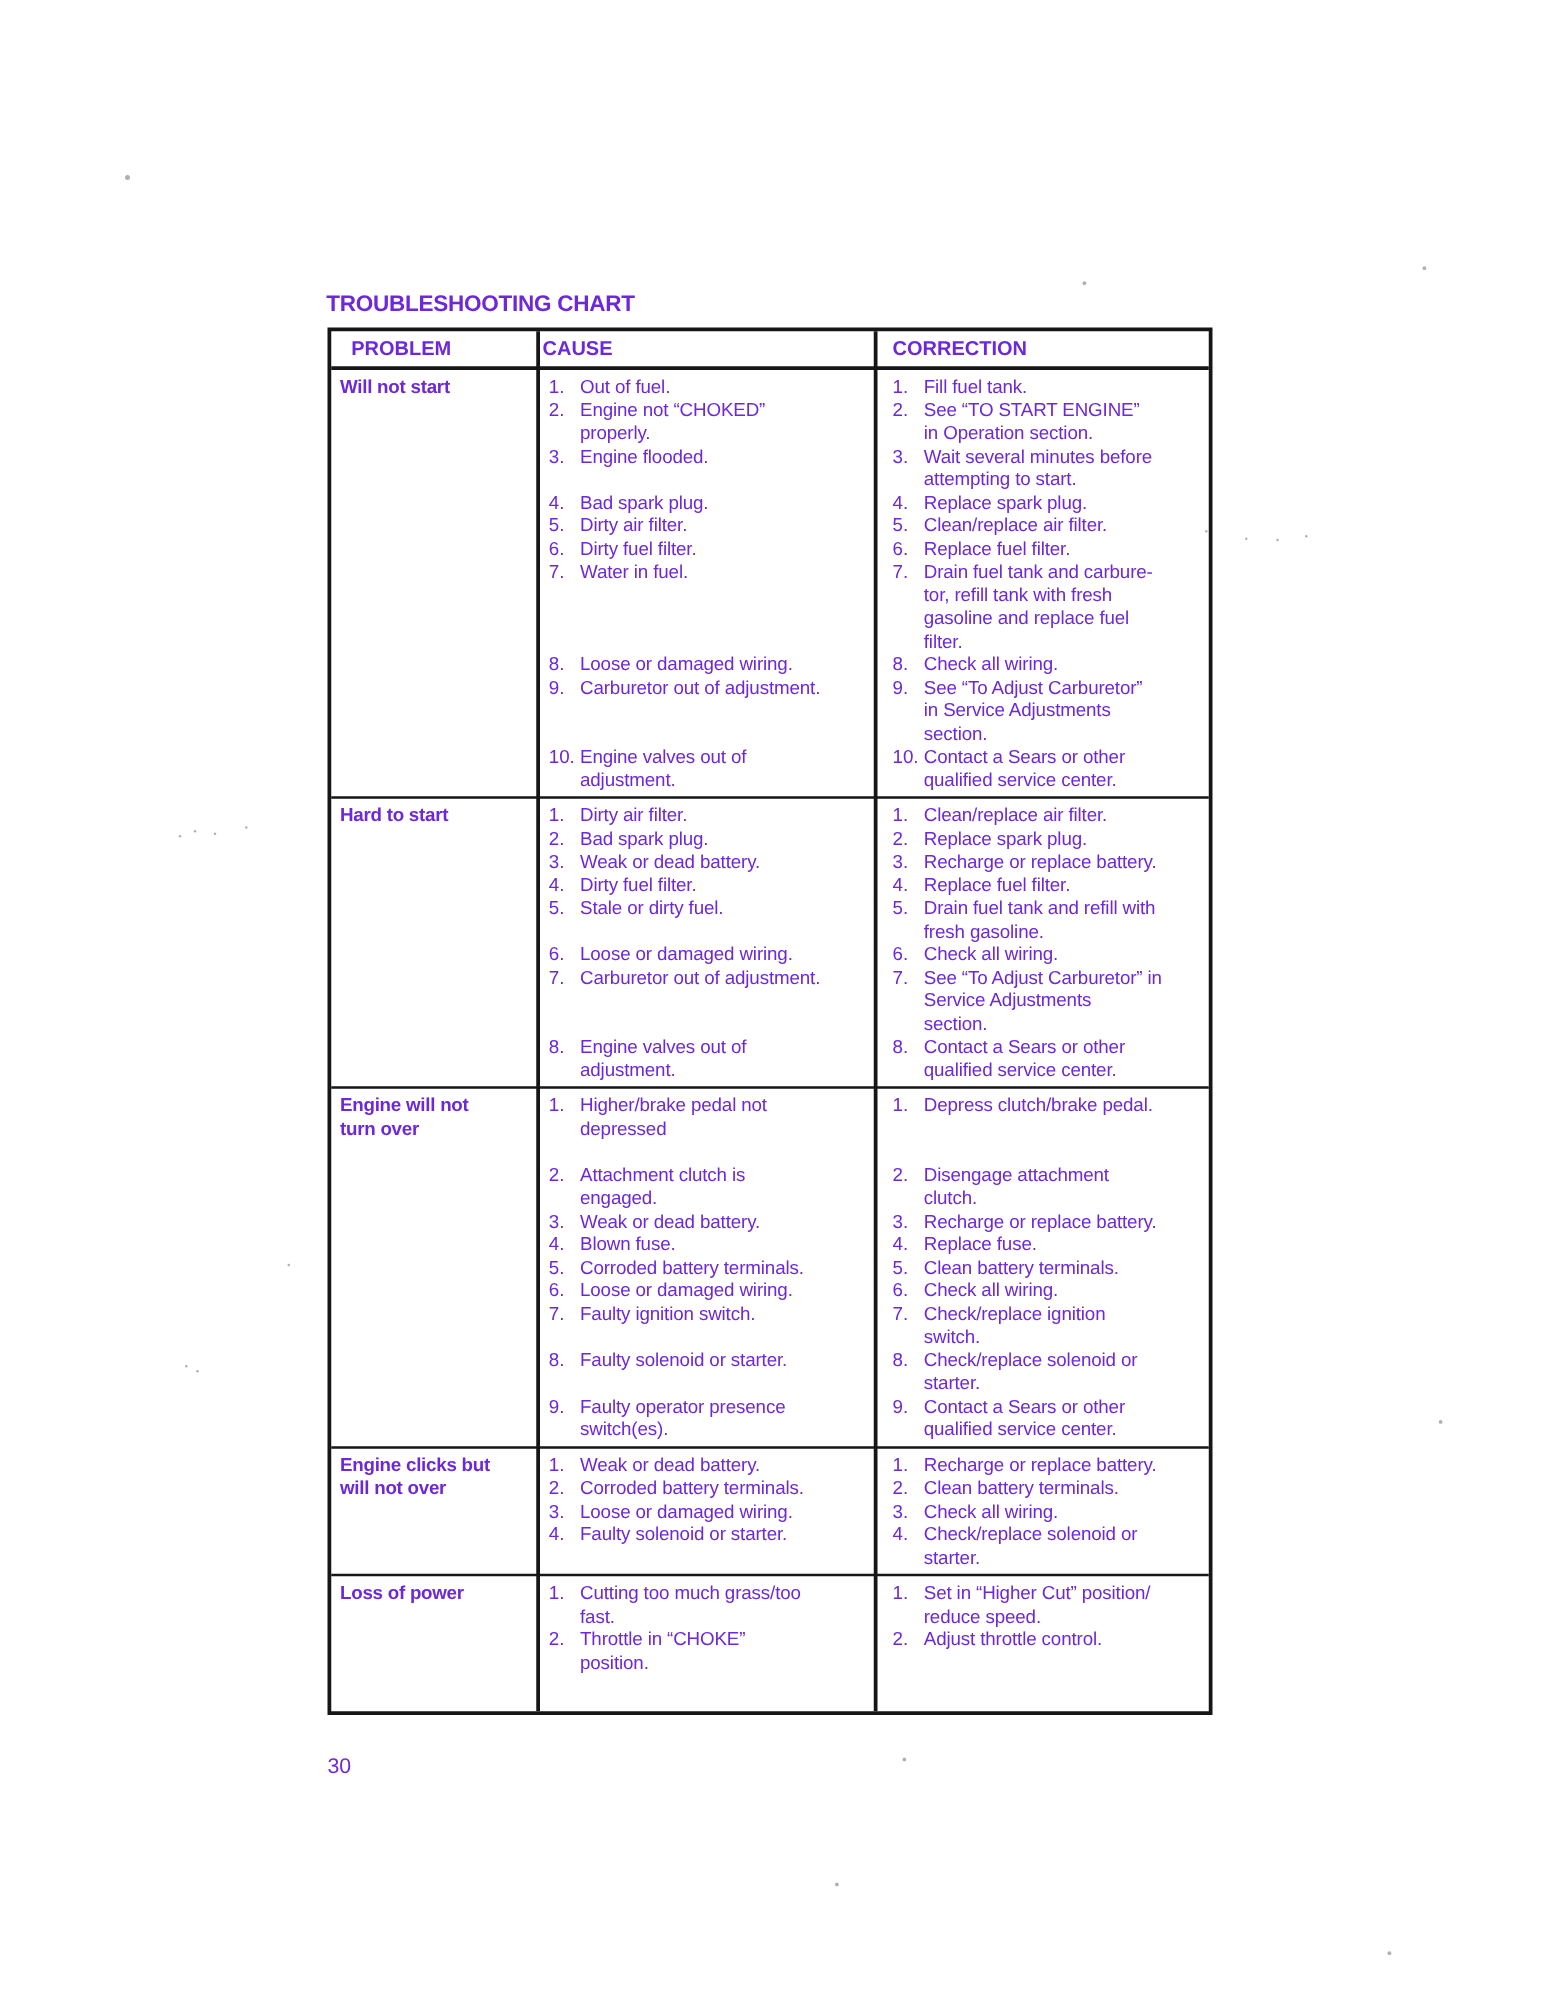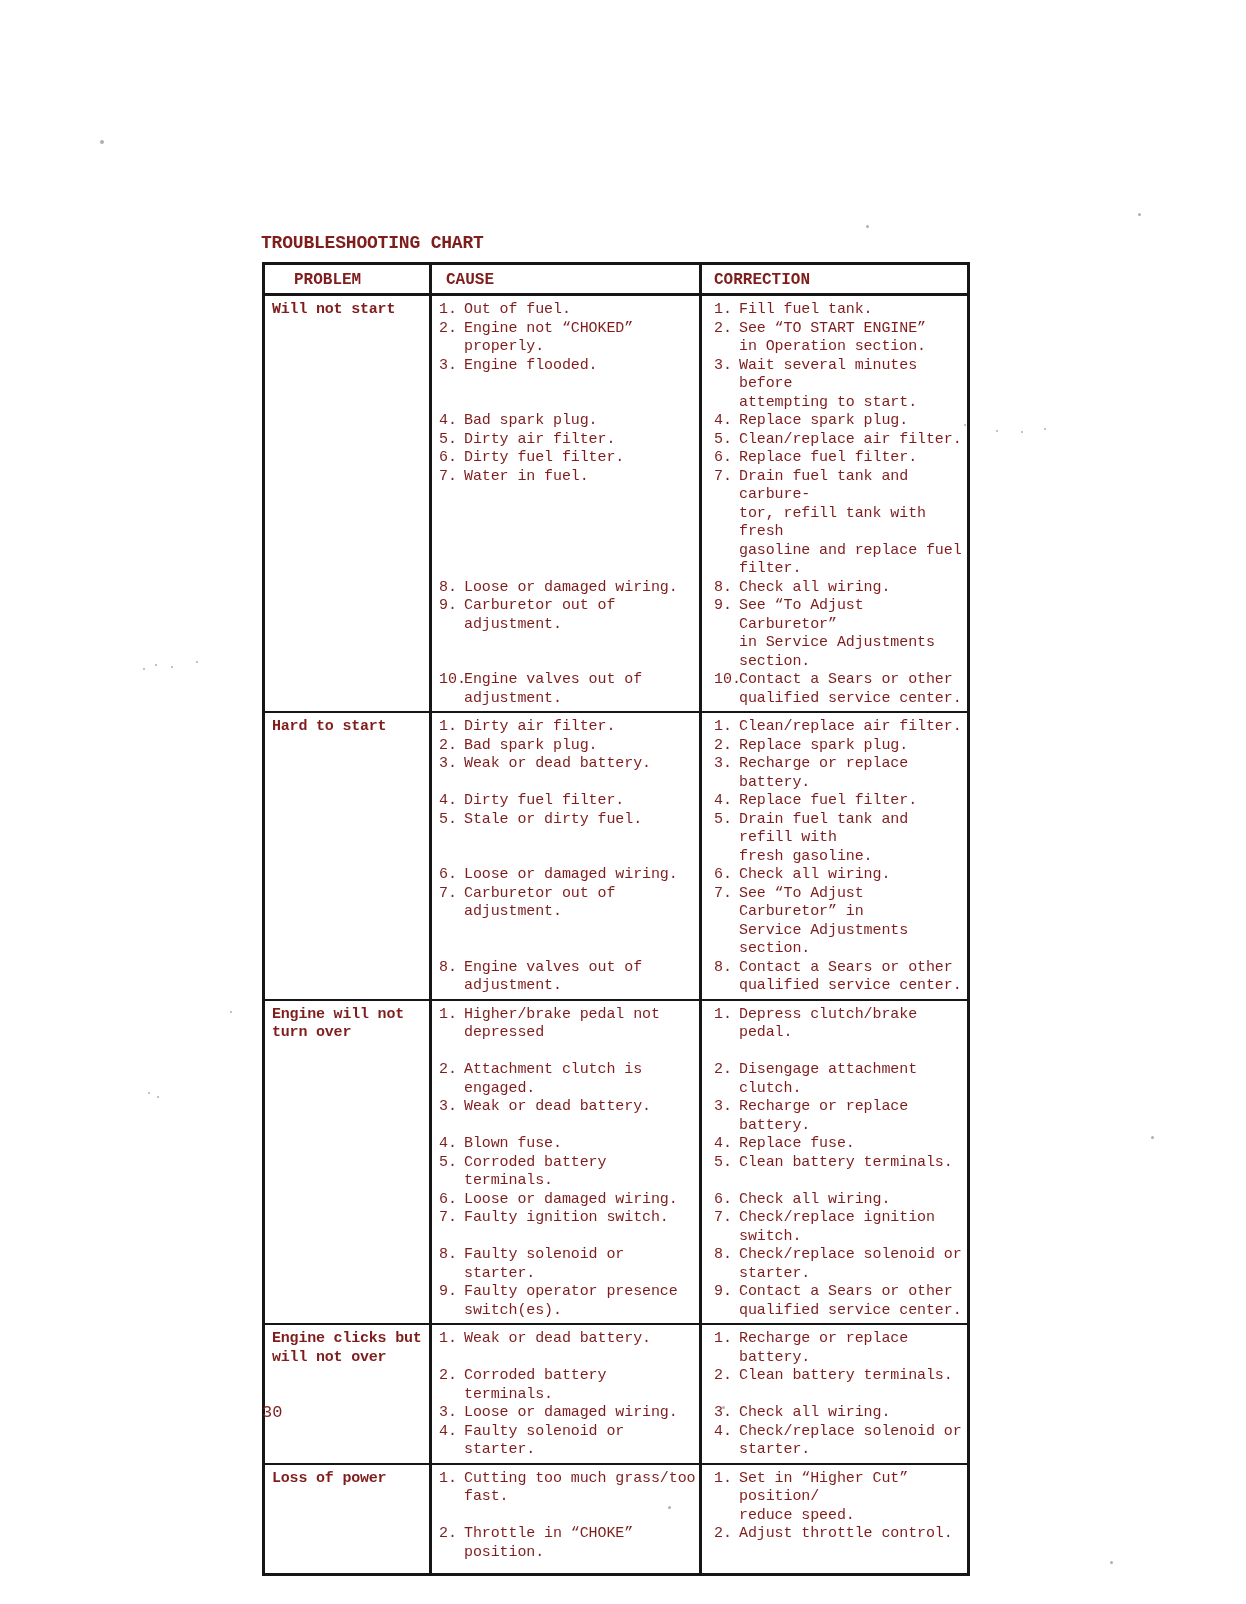--- a/index.html
+++ b/index.html
@@ -1,38 +1,38 @@
 <!DOCTYPE html>
 <html><head>
 <meta charset="utf-8">
 <style>
   html,body { margin:0; padding:0; background:#e8e8e8; }
   .page {
     position:relative; width:1246px; height:1604px; margin:0 auto;
-    background:#ffffff; color:#7f1d1d; overflow:hidden;
-    font-family:Liberation Mono, monospace;
+    background:#ffffff; color:#6d28d9; overflow:hidden;
+    font-family:Liberation Sans, sans-serif;
   }
   .title {
     position:absolute; left:261px; top:233px;
     font-size:18px; font-weight:bold; letter-spacing:-0.2px;
   }
   .ts-table {
     position:absolute; left:262px; top:262px; width:708px;
     border:3px solid #161616; box-sizing:border-box; background:#fff;
   }
   .vline { position:absolute; top:0; bottom:0; width:3px; background:#161616; z-index:2; }
   .v1 { left:164px; }
   .v2 { left:434px; }
   .thead {
     display:flex; border-bottom:3px solid #161616;
     font-weight:bold; font-size:16px;
   }
   .th { box-sizing:border-box; padding:6px 0 4px 0; }
-  .th-problem { width:167px; padding-left:29px; }
-  .th-cause { width:270px; padding-left:14px; }
+  .th-problem { width:167px; padding-left:16px; }
+  .th-cause { width:270px; padding-left:2px; }
   .th-correction { flex:1; padding-left:12px; }
   .trow { display:flex; }
   .trow + .trow { border-top:2px solid #161616; }
   .trow:last-child { min-height:108px; }
   .cell-problem {
     width:167px; box-sizing:border-box; padding:5px 8px 4px 7px;
     font-weight:bold; white-space:pre-line;
     font-size:15px; line-height:18.5px; letter-spacing:-0.2px;
   }
   .items { width:535px; box-sizing:border-box; padding:5px 0 3px 0; }

